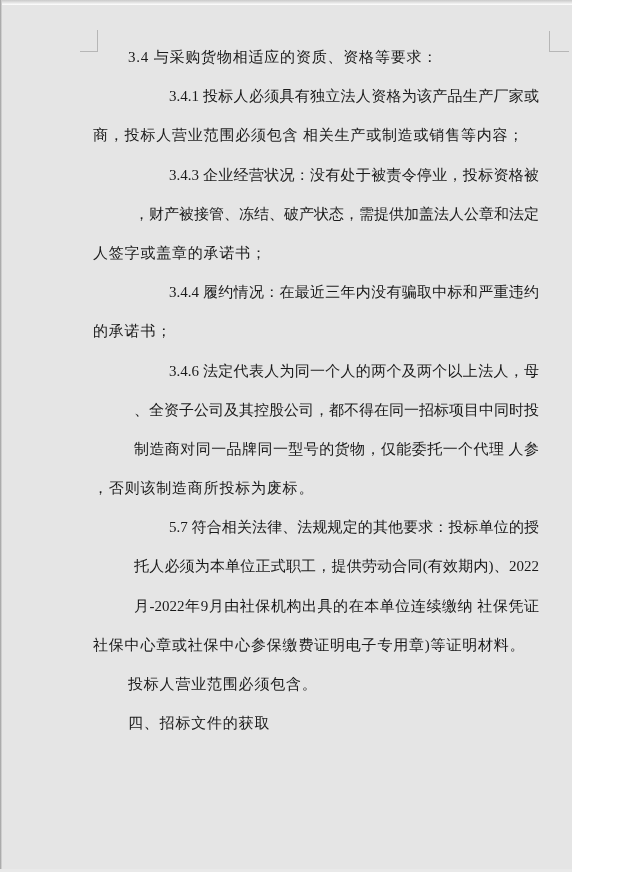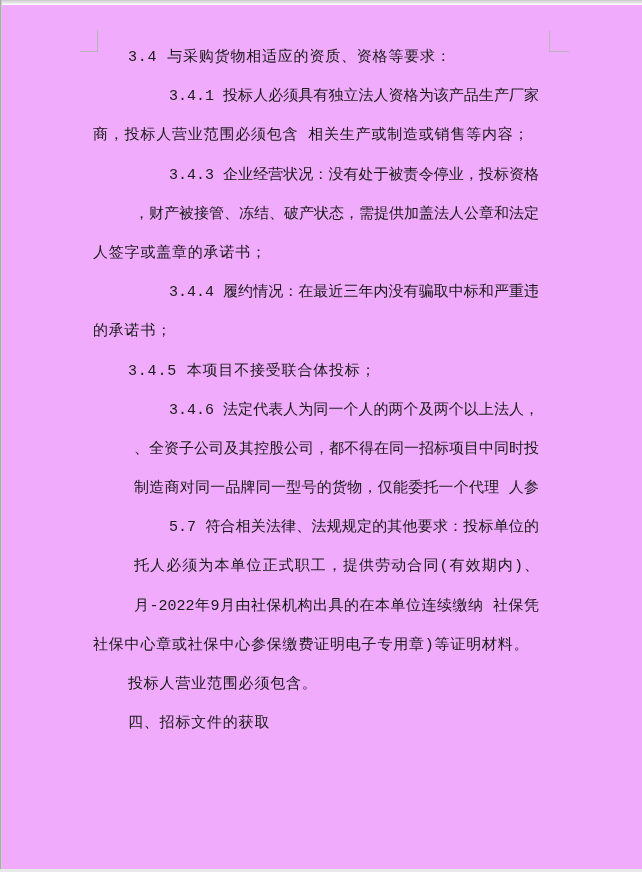--- a/index.html
+++ b/index.html
@@ -2,25 +2,25 @@
 <html><head>
 <meta charset="utf-8">
 <style>
   html, body {
     margin: 0;
     padding: 0;
     background: #ffffff;
   }
   .page {
     position: relative;
-    width: 642px;
+    width: 572px;
     height: 872px;
-    background: #f0abfc;
+    background: #e5e5e5;
     overflow: hidden;
-    font-family: Liberation Mono, monospace;
+    font-family: Liberation Serif, serif;
   }
   
   .edge-top {
     position: absolute; top: 0; left: 0; right: 0; height: 5px;
     background: linear-gradient(#c9c9c9, #ffffff);
   }
   .edge-left {
     position: absolute; top: 0; bottom: 0; left: 0; width: 2px;
     background: linear-gradient(to right, #9b9b9b, #dedede);
   }
@@ -79,24 +79,24 @@
   <div class="text-area">
 
   <div class="line indent">3.4  与采购货物相适应的资质、资格等要求：</div>
       <div class="line indent fill">3.4.1 投标人必须具有独立法人资格为该产品生产厂家或代理</div>
       <div class="line">商，投标人营业范围必须包含 相关生产或制造或销售等内容；</div>
       <div class="line indent fill">3.4.3 企业经营状况：没有处于被责令停业，投标资格被取消</div>
       <div class="line fill">，财产被接管、冻结、破产状态，需提供加盖法人公章和法定代表</div>
       <div class="line">人签字或盖章的承诺书；</div>
       <div class="line indent fill">3.4.4 履约情况：在最近三年内没有骗取中标和严重违约及重</div>
       <div class="line">的承诺书；</div>
-      <div class="line indent">3.4.5 本项目不接受联合体投标；</div>
       <div class="line indent fill">3.4.6 法定代表人为同一个人的两个及两个以上法人，母公司</div>
       <div class="line fill">、全资子公司及其控股公司，都不得在同一招标项目中同时投标。</div>
       <div class="line fill">制造商对同一品牌同一型号的货物，仅能委托一个代理 人参加投标</div>
+      <div class="line">，否则该制造商所投标为废标。</div>
       <div class="line indent fill">5.7 符合相关法律、法规规定的其他要求：投标单位的授权委</div>
       <div class="line fill">托人必须为本单位正式职工，提供劳动合同(有效期内)、2022年4</div>
       <div class="line fill">月-2022年9月由社保机构出具的在本单位连续缴纳 社保凭证(加盖</div>
       <div class="line">社保中心章或社保中心参保缴费证明电子专用章)等证明材料。</div>
       <div class="line indent">投标人营业范围必须包含。</div>
       <div class="line indent">四、招标文件的获取</div>
     </div>
 </div>
 
 </body></html>

